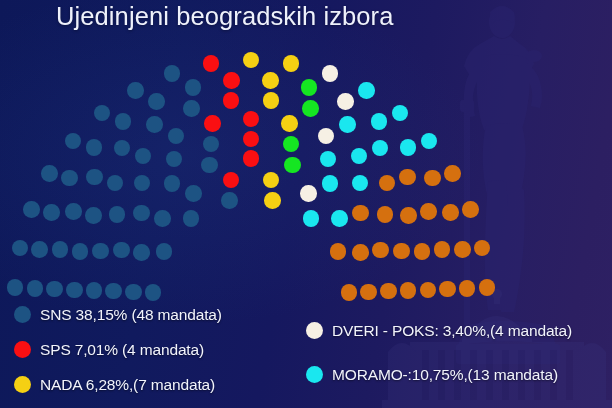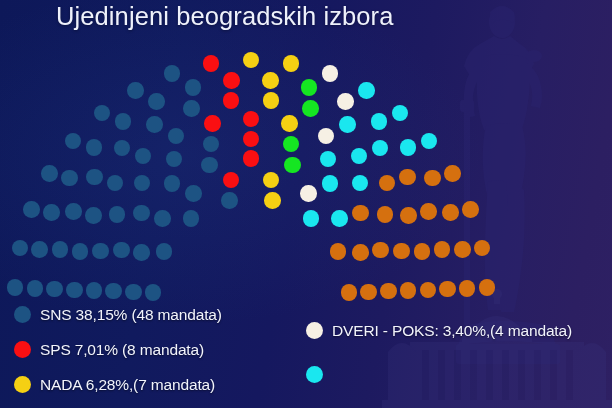--- a/index.html
+++ b/index.html
@@ -276,34 +276,35 @@
       <span class="seat" style="width: 16.5px; height: 16.5px; left: 478.61px; top: 241.49px; background: rgb(213, 112, 15);"></span>
     </div>
 
   <div id="legend-left" class="legend">
       <div class="legend-row">
         <span class="legend-dot" style="background: rgb(29, 83, 131);"></span>
         <span class="legend-label">SNS 38,15% (48 mandata)</span>
       </div>
       <div class="legend-row">
         <span class="legend-dot" style="background: rgb(250, 15, 18);"></span>
-        <span class="legend-label">SPS 7,01% (8 mandata)</span>
+        <span class="legend-label">SPS 7,01% (4 mandata)</span>
       </div>
       <div class="legend-row">
         <span class="legend-dot" style="background: rgb(245, 208, 19);"></span>
         <span class="legend-label">NADA 6,28%,(7 mandata)</span>
       </div>
       <div class="legend-row">
         <span class="legend-dot" style="background: rgb(21, 230, 34);"></span>
       </div>
     </div>
 
   <div id="legend-right" class="legend">
       <div class="legend-row">
         <span class="legend-dot" style="background: rgb(246, 240, 228);"></span>
         <span class="legend-label">DVERI - POKS: 3,40%,(4 mandata)</span>
       </div>
       <div class="legend-row">
         <span class="legend-dot" style="background: rgb(26, 231, 239);"></span>
+        <span class="legend-label">MORAMO-:10,75%,(13 mandata)</span>
       </div>
     </div>
 
 </div>
 
 </body></html>

